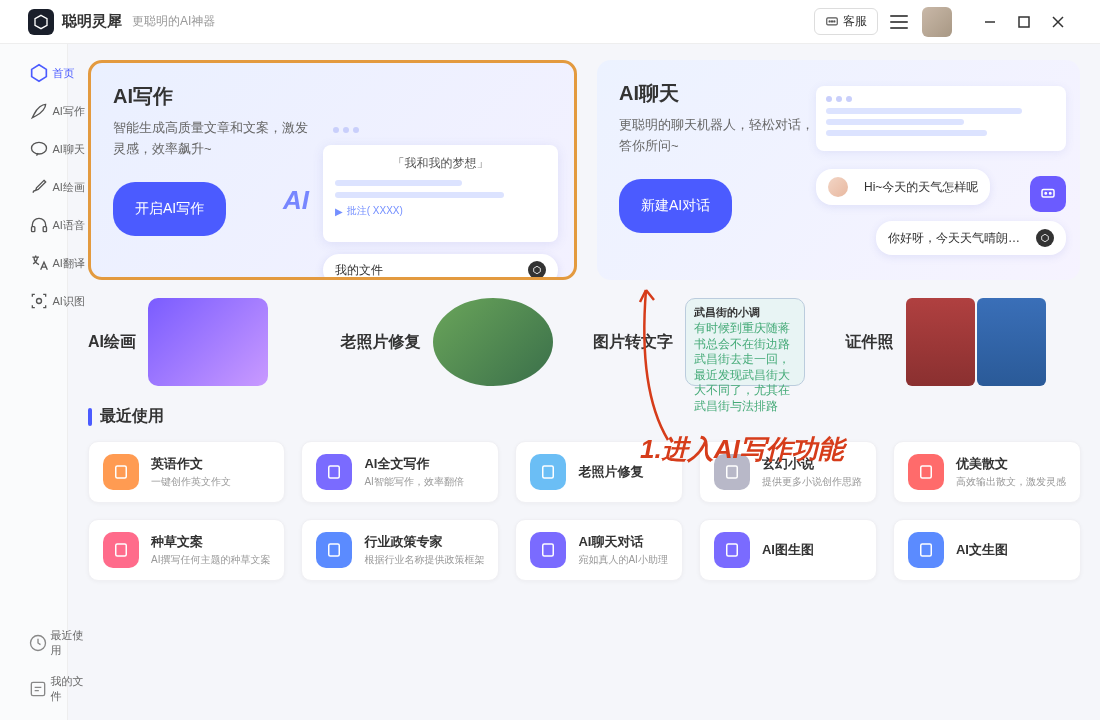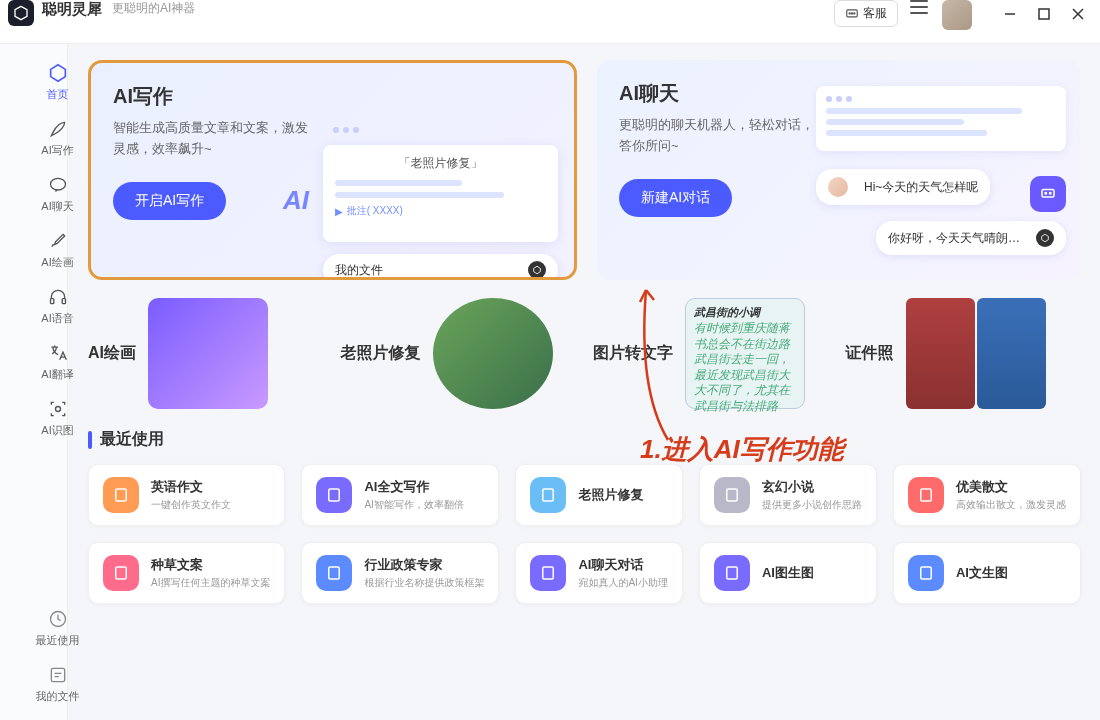--- a/index.html
+++ b/index.html
@@ -1,48 +1,48 @@
 <!DOCTYPE html>
 <html><head>
 <meta charset="utf-8">
 <style>
   * { box-sizing: border-box; margin: 0; padding: 0; }
   body { font-family: "Microsoft YaHei", "PingFang SC", sans-serif; background: #f5f6fa; width: 1100px; height: 720px; overflow: hidden; color: #333; }
   
   
-  .titlebar { height: 44px; background: #fff; display: flex; align-items: flex-start; padding: 0 8px; border-bottom: 1px solid #eee; }
+  .titlebar { height: 44px; background: #fff; display: flex; align-items: center; padding: 0 28px; border-bottom: 1px solid #eee; }
   .logo { width: 26px; height: 26px; background: #1a1f2b; border-radius: 6px; display: flex; align-items: center; justify-content: center; color: #fff; font-size: 14px; margin-right: 8px; }
   .logo svg { width: 16px; height: 16px; }
   .app-name { font-weight: 600; font-size: 15px; margin-right: 10px; }
   .app-sub { color: #999; font-size: 12px; }
   .titlebar-spacer { flex: 1; }
   .kefu { display: flex; align-items: center; gap: 4px; padding: 4px 10px; border: 1px solid #ddd; border-radius: 6px; font-size: 12px; margin-right: 12px; cursor: pointer; }
   .menu-icon { width: 18px; height: 14px; display: flex; flex-direction: column; justify-content: space-between; margin-right: 14px; cursor: pointer; }
   .menu-icon span { height: 2px; background: #555; border-radius: 1px; }
   .avatar { width: 30px; height: 30px; border-radius: 6px; background: linear-gradient(135deg,#c9b8a8,#a89884); margin-right: 18px; }
   .win-btn { width: 28px; height: 28px; display: flex; align-items: center; justify-content: center; cursor: pointer; margin-left: 6px; }
   
   
   .shell { display: flex; height: calc(720px - 44px); }
   .sidebar { width: 68px; background: #fafbfc; border-right: 1px solid #eee; display: flex; flex-direction: column; align-items: center; padding-top: 10px; gap: 2px; }
-  .side-item { width: 60px; display: flex; flex-direction: column; align-items: center; gap: 3px; padding: 8px 0 6px; cursor: pointer; color: #666; font-size: 11px; border-radius: 8px; margin-left: 48px; }
+  .side-item { width: 60px; display: flex; flex-direction: row; align-items: center; gap: 3px; padding: 8px 0 6px; cursor: pointer; color: #666; font-size: 11px; border-radius: 8px; margin-left: 48px; }
   .side-item.active { color: #4b5bff; }
   .side-item .icon { width: 22px; height: 22px; display: flex; align-items: center; justify-content: center; }
   .side-sep { flex: 1; }
   
   .main { flex: 1; overflow-y: auto; padding: 16px 20px 20px; position: relative; }
   
   
   .hero-row { display: flex; gap: 20px; margin-bottom: 18px; }
   .hero { flex: 1; border-radius: 14px; padding: 20px 22px 22px; position: relative; height: 220px; overflow: hidden; }
   .hero.write { background: linear-gradient(135deg, #eaf0ff 0%, #f3f1ff 100%); border: 3px solid #e39a3f; }
   .hero.chat  { background: linear-gradient(135deg, #ecf2ff 0%, #f6f3ff 100%); }
   .hero h3 { font-size: 20px; font-weight: 700; margin-bottom: 8px; }
   .hero p { font-size: 13px; color: #666; line-height: 1.6; max-width: 200px; }
-  .hero .cta { margin-top: 22px; display: inline-flex; align-items: center; background: #4b5bff; color: #fff; padding: 10px 22px; border-radius: 22px; font-size: 14px; font-weight: 500; cursor: pointer; border: none; }
+  .hero .cta { margin-top: 22px; display: inline-flex; align-items: center; background: #4b5bff; color: #fff; padding: 18px 22px; border-radius: 22px; font-size: 14px; font-weight: 500; cursor: pointer; border: none; }
   .hero .mock { position: absolute; right: 16px; top: 82px; width: 235px; }
   .mock-win { background: #fff; border-radius: 8px; padding: 10px 12px 14px; box-shadow: 0 2px 12px rgba(80,90,200,.12); font-size: 12px; position: relative; }
   .mock-hdr { text-align: center; color: #555; font-size: 12px; margin-bottom: 8px; }
   .mock-dots { position: absolute; left: 10px; top: -18px; display: flex; gap: 4px; }
   .mock-dots span{ width: 6px; height: 6px; border-radius: 50%; background: #c9cffb; }
   .mock-line { height: 6px; background: #dce3ff; border-radius: 3px; margin: 6px 0; }
   .mock-tag { color: #748fff; font-size: 10px; display: flex; align-items: center; gap: 4px; margin: 6px 0 10px; }
   .mock-ai { position:absolute; left:-40px; top:40px; color:#6b7bff; font-weight:700; font-size:26px; font-style:italic; opacity:.9; }
   .mock-pill { background: #fff; border-radius: 18px; padding: 7px 12px; box-shadow: 0 2px 8px rgba(80,90,200,.15); display: flex; align-items: center; justify-content: space-between; font-size: 12px; margin-top: 12px; }
   .mock-pill .ic { width: 18px; height: 18px; border-radius: 50%; background:#333; display:flex; align-items:center; justify-content:center; }
@@ -53,21 +53,21 @@
   .chat-line { height:6px; background:#dce3ff; border-radius:3px; margin:5px 0; }
   .chat-bubble { background:#fff; border-radius:16px; padding:8px 12px; font-size:12px; display:inline-flex; align-items:center; gap:16px; box-shadow:0 2px 8px rgba(80,90,200,.12); margin-top:10px; }
   .chat-avatar { width:20px; height:20px; border-radius:50%; background:linear-gradient(135deg,#f2d5c5,#e8b8a0); }
   .chat-bubble.right{ margin-left:auto; }
   .chat-fab { position:absolute; right:0; top:90px; width:36px; height:36px; border-radius:10px; background:#6b5bff; display:flex; align-items:center; justify-content:center; color:#fff; }
   
   
   .tile-row { display: flex; gap: 18px; margin-bottom: 20px; }
   .tile { flex: 1; display: flex; align-items: center; gap: 12px; }
   .tile .name { font-size: 16px; font-weight: 700; }
-  .tile .thumb { height: 111px; flex:1; max-width:120px; border-radius: 10px; background: #ccd4e8; font-style: italic; }
+  .tile .thumb { height: 88px; flex:1; max-width:120px; border-radius: 10px; background: #ccd4e8; }
   .thumb.paint{ background:linear-gradient(135deg,#7a5cff,#c99aff); position:relative; }
   .thumb.photo{ background:linear-gradient(135deg,#6aa55a,#3a6f4a); border-radius:50%; position:relative; }
   .thumb.ocr{ background:#e8f4f4; position:relative; border:1px solid #bcd; }
   .thumb.id{ display:flex; gap:2px; background:none; max-width:140px;}
   .idp{ flex:1; border-radius:6px; }
   .idp.a{ background:linear-gradient(#b04040,#8a3030); }
   .idp.b{ background:linear-gradient(#3a6fb8,#2a5a98); }
   .ocr-title{ position:absolute; top:6px; left:8px; font-size:11px; font-weight:600; color:#333; }
   .ocr-body{ position:absolute; top:22px; left:8px; right:8px; font-size:12px; color:#4a7; line-height:1.3; }
   
@@ -225,21 +225,21 @@
         <p>智能生成高质量文章和文案，激发灵感，效率飙升~</p>
         <button class="cta">开启AI写作</button>
         <div class="mock">
           <div class="mock-ai">AI</div>
           <div class="mock-win">
             <div class="mock-dots">
                 <span></span>
                 <span></span>
                 <span></span>
               </div>
-            <div class="mock-hdr">「老照片修复」</div>
+            <div class="mock-hdr">「我和我的梦想」</div>
             <div class="mock-line" style="width:60%"></div>
             <div class="mock-line" style="width:80%"></div>
             <div class="mock-tag">▶ <span>批注( XXXX)</span></div>
           </div>
           <div class="mock-pill">
             <span>我的文件</span>
             <span class="ic">
                 <svg viewBox="0 0 24 24" fill="none" stroke="#fff" stroke-width="2">
                   <polygon points="12,3 20,8 20,16 12,21 4,16 4,8"></polygon>
                 </svg>

